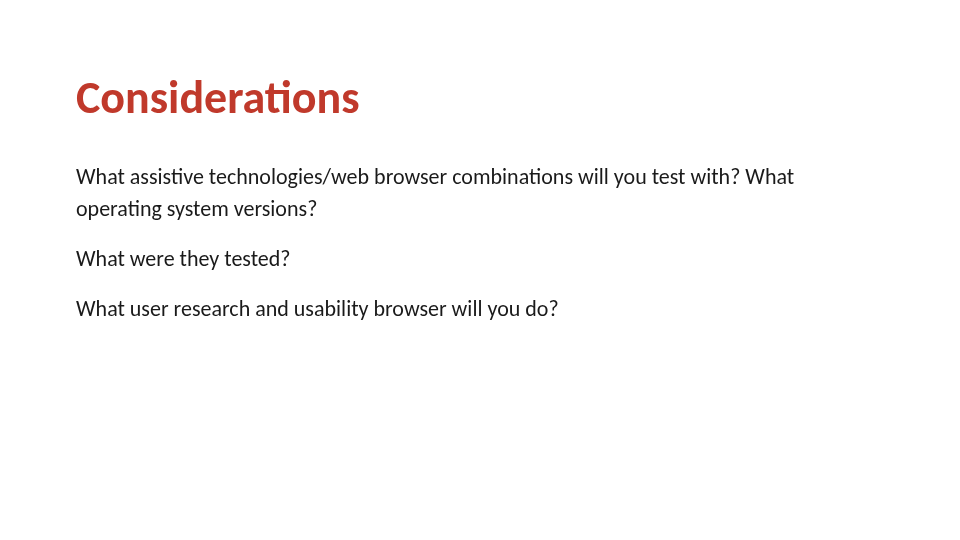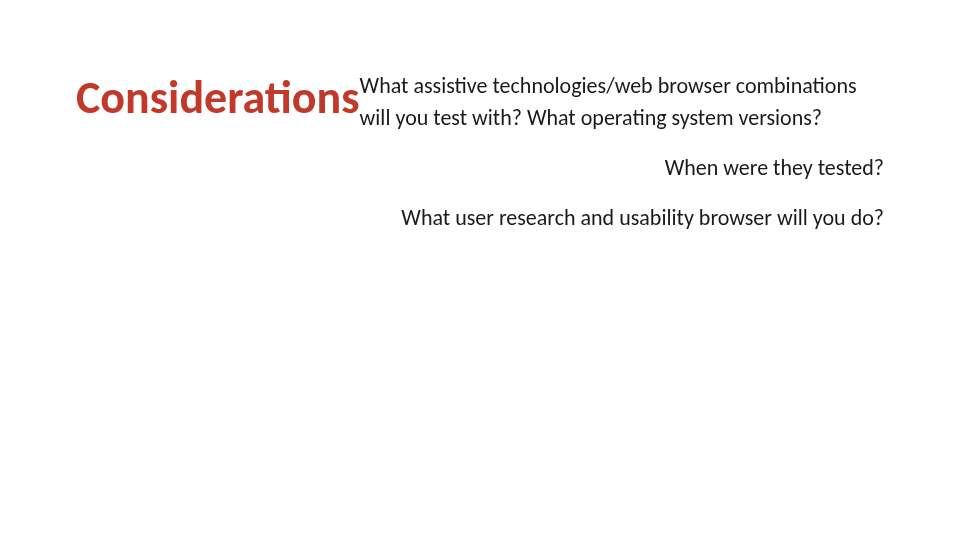--- a/index.html
+++ b/index.html
@@ -14,51 +14,50 @@
       background-color: #ffffff;
       font-family: 'Calibri', 'Segoe UI', Arial, sans-serif;
       overflow: hidden;
     }
 
     .slide-container {
       width: 960px;
       height: 492px;
       background: #ffffff;
       display: flex;
-      flex-direction: row;
+      flex-direction: column;
       justify-content: flex-start;
       padding: 70px 76px 28px 76px;
     }
 
     .title {
       font-size: 46px;
       font-weight: bold;
       color: #c0392b;
       margin-bottom: 36px;
       line-height: 1.2;
     }
 
     .content {
       display: flex;
       flex-direction: column;
       gap: 18px;
-      align-items: flex-end;
     }
 
     .bullet {
       font-size: 22px;
       color: #1a1a1a;
       line-height: 1.45;
       font-weight: 400;
     }
   </style>
 </head>
 <body>
 
 <div class="slide-container">
   <h1 class="title">Considerations</h1>
 
   <div class="content">
     <p class="bullet">What assistive technologies/web browser combinations will you test with? What operating system versions?</p>
-    <p class="bullet">When were they tested?</p>
+    <p class="bullet">What were they tested?</p>
     <p class="bullet">What user research and usability browser will you do?</p>
   </div>
 </div>
 
 </body></html>

